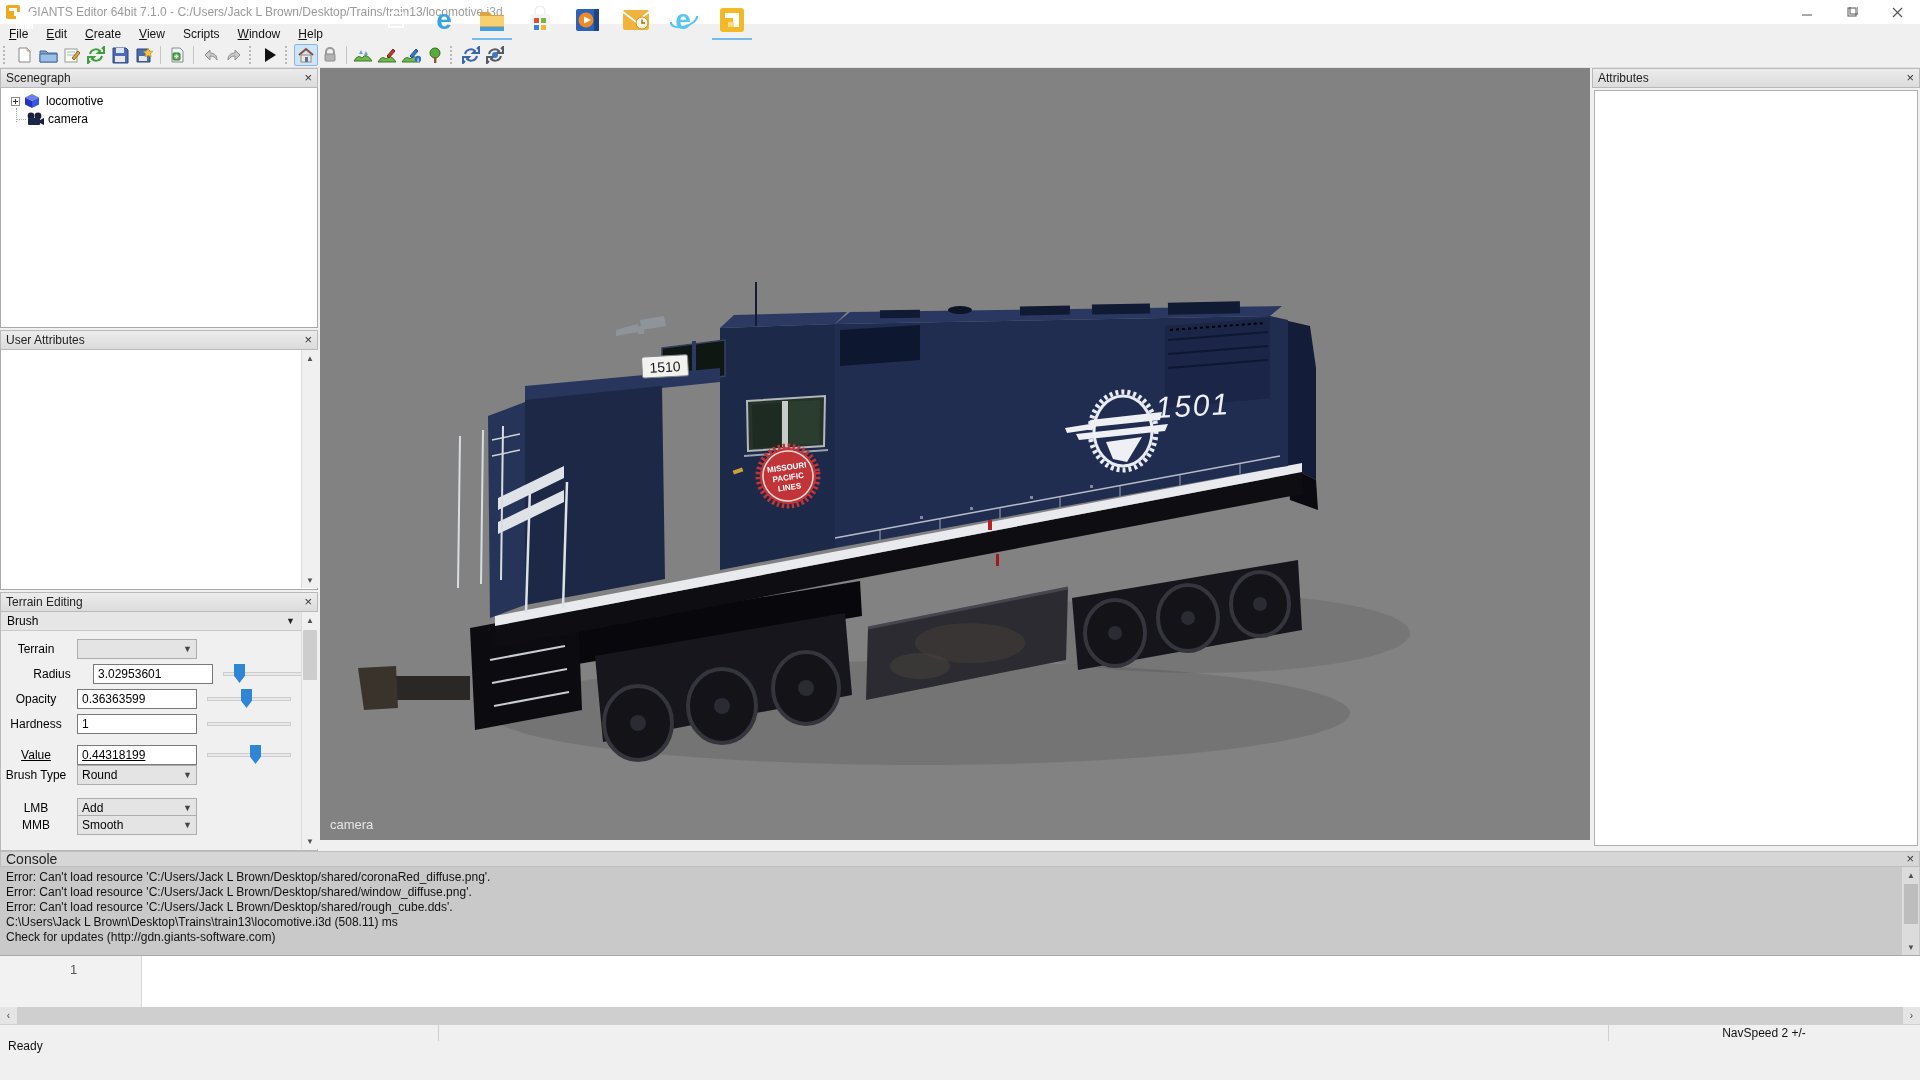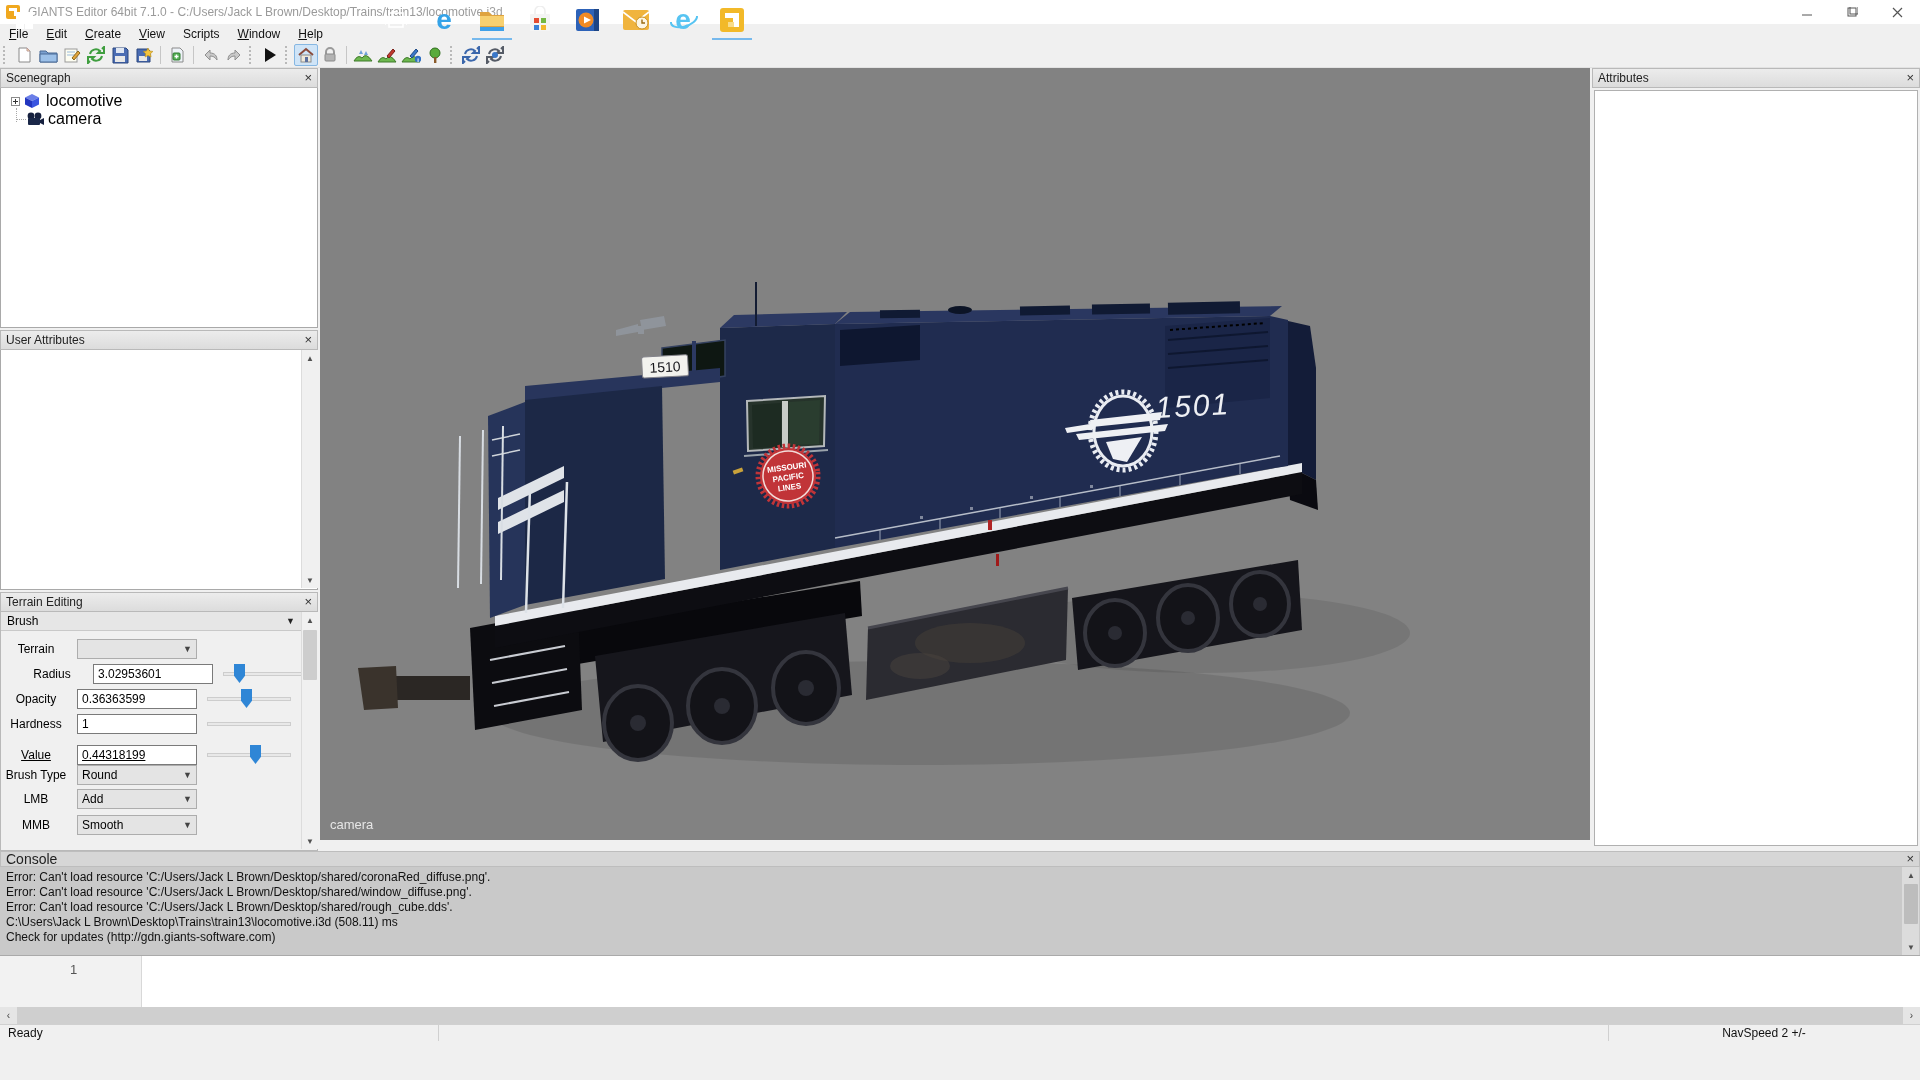--- a/index.html
+++ b/index.html
@@ -19,21 +19,21 @@
   #toolbar{left:0;top:43px;width:1920px;height:25px;background:#f0f0f0;display:flex;align-items:center;border-bottom:1px solid #e2e2e2;}
   .tb-grip{width:6px;height:18px;border-left:2px dotted #b9b9b9;margin:0 3px;}
   .tb-sep{width:1px;height:18px;background:#c6c6c6;margin:0 4px;}
   .tb-btn{width:24px;height:22px;display:flex;align-items:center;justify-content:center;}
   .tb-btn.active{background:#cfe4f7;border:1px solid #86b7e2;border-radius:2px;}
   
   .panel-header{background:linear-gradient(#ececec,#dcdcdc);border:1px solid #b9b9b9;font-size:12px;color:#222;
     display:flex;align-items:center;padding:0 5px;}
   .panel-header .xb{margin-left:auto;color:#333;font-size:13px;line-height:10px;}
   .panel-body{background:#fff;border:1px solid #a9a9a9;border-top:none;}
-  .tree-row{display:flex;align-items:center;height:18px;font-size:16px;color:#000;}
+  .tree-row{display:flex;align-items:center;height:18px;font-size:12px;color:#000;}
   .expander{width:9px;height:9px;border:1px solid #8c8c8c;background:#fff;position:relative;margin-right:4px;}
   .expander:before{content:"";position:absolute;left:1px;top:3px;width:5px;height:1px;background:#333;}
   .expander:after{content:"";position:absolute;left:3px;top:1px;width:1px;height:5px;background:#333;}
   .vscroll{position:absolute;width:17px;background:#f0f0f0;border-left:1px solid #dcdcdc;}
   .vs-arrow{position:absolute;left:0;width:16px;height:16px;display:flex;align-items:center;justify-content:center;font-size:8px;color:#505050;background:#f0f0f0;}
   .vs-thumb{position:absolute;left:1px;width:14px;background:#cdcdcd;border-radius:1px;}
   
   .te-row{position:absolute;left:0;height:22px;display:flex;align-items:center;font-size:12px;color:#000;}
   .te-label{width:76px;text-align:center;padding-right:6px;}
   .te-input{width:120px;height:20px;border:1px solid #7a7a7a;background:#fff;font-size:12px;padding:0 4px;color:#000;}
@@ -304,21 +304,21 @@
           <div class="slider-thumb" style="left: 43px;"></div>
         </div>
     </div>
     <div class="te-row" style="top:152px;">
       <span class="te-label">Brush Type</span>
       <div class="te-select">
           <span>Round</span>
           <span class="chev">▼</span>
         </div>
     </div>
-    <div class="te-row" style="top:176px;">
+    <div class="te-row" style="top:185px;">
       <span class="te-label">LMB</span>
       <div class="te-select">
           <span>Add</span>
           <span class="chev">▼</span>
         </div>
     </div>
     <div class="te-row" style="top:202px;">
       <span class="te-label">MMB</span>
       <div class="te-select">
           <span>Smooth</span>
@@ -505,21 +505,21 @@
       <span>1</span>
     </div>
   </div>
 
   <div class="abs" style="left:0;top:1007px;width:1920px;height:17px;background:#cfcfcf;">
     <div class="abs" style="left:0;top:0;width:17px;height:17px;background:#e5e5e5;display:flex;align-items:center;justify-content:center;font-size:10px;color:#444;">‹</div>
     <div class="abs" style="right:0;top:0;width:17px;height:17px;background:#e5e5e5;display:flex;align-items:center;justify-content:center;font-size:10px;color:#444;">›</div>
   </div>
 
   <div id="statusbar" class="abs" style="left:0;top:1024px;width:1920px;height:16px;background:#f0f0f0;border-top:1px solid #d0d0d0;">
-    <span class="abs" style="left:8px;top:1px;">Ready</span>
+    <span class="abs" style="left:8px;top:14px;">Ready</span>
     <span class="abs" style="left:438px;top:0;height:16px;border-left:1px solid #d0d0d0;"></span>
     <span class="abs" style="left:1608px;top:0;height:16px;border-left:1px solid #d0d0d0;"></span>
     <span class="abs" style="left:1608px;top:1px;width:312px;text-align:center;">NavSpeed 2 +/-</span>
   </div>
 
   <div id="taskbar">
     <div class="tb-app" style="width:48px;">
       <svg width="17" height="17">
           <rect x="0" y="0" width="8" height="8" fill="#fff"></rect>
           <rect x="9" y="0" width="8" height="8" fill="#fff"></rect>

